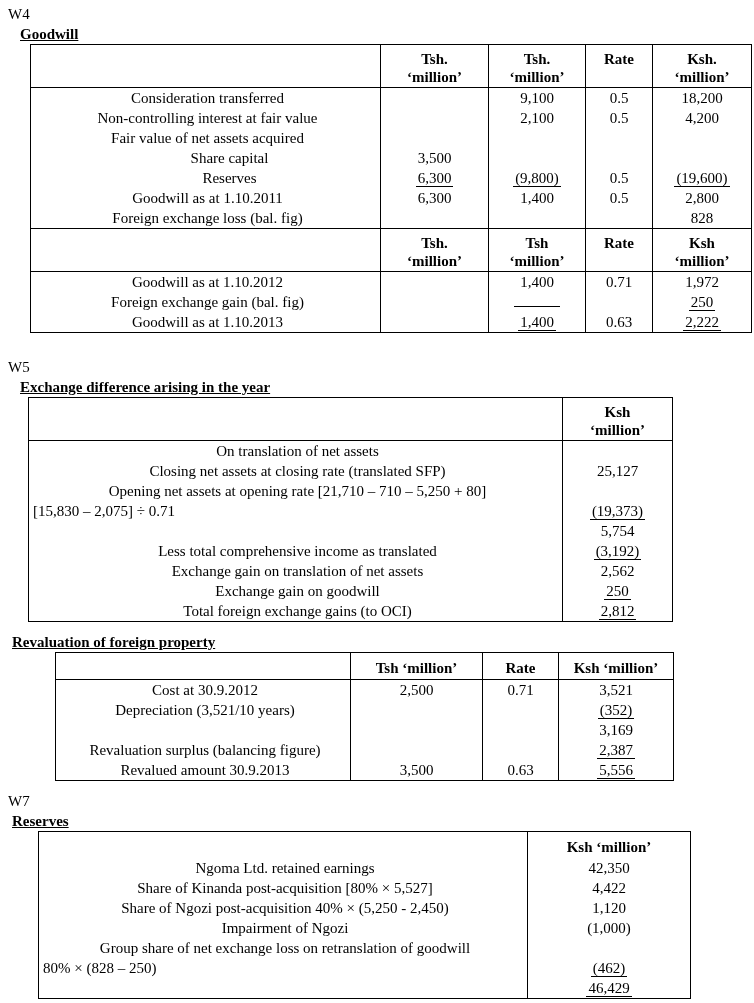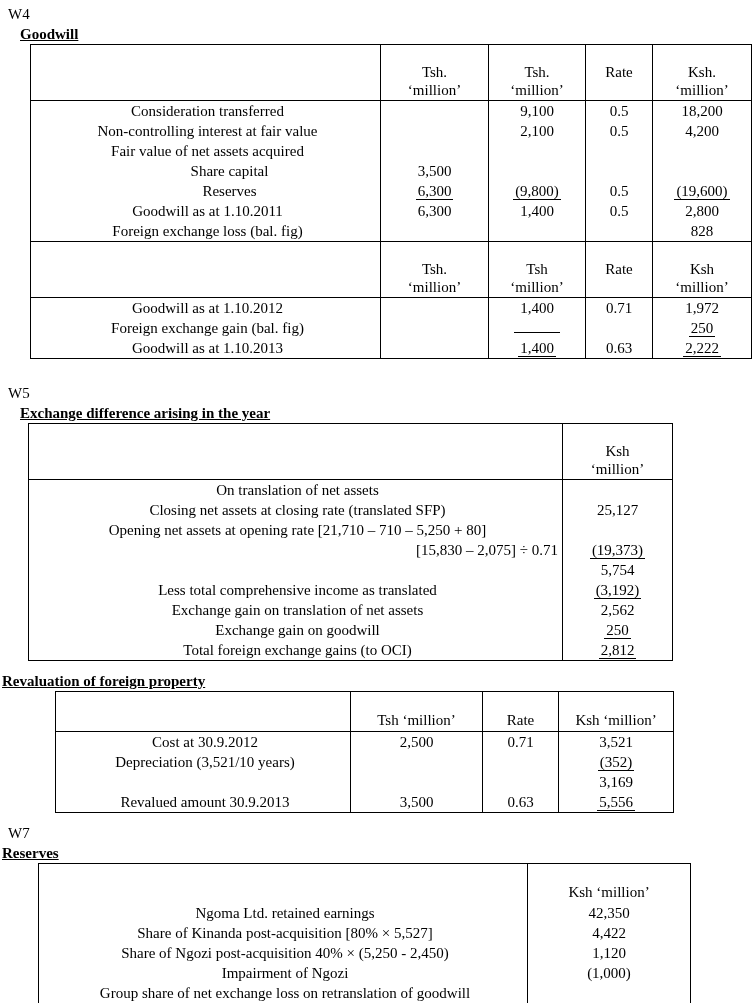--- a/index.html
+++ b/index.html
@@ -3,36 +3,36 @@
 <meta charset="utf-8">
 <style>
   *{box-sizing:border-box;margin:0;padding:0}
   html,body{background:#fff}
   body{
     width:754px;height:1003px;overflow:hidden;position:relative;
     color:#000;font-family:"Liberation Serif","DejaVu Serif",serif;
     font-size:15px;padding-top:4px;
   }
   .wid{font-weight:400;margin-left:8px;line-height:20px}
-  .htitle{font-weight:700;text-decoration:underline;line-height:20px;width:max-content;margin-left:2px}
+  .htitle{font-weight:700;text-decoration:underline;line-height:20px;width:max-content;margin-left:12px}
   .htitle.indent{margin-left:20px}
   .mt-w5{margin-top:24px}
   .mt-w6{margin-top:10px}
   .mt-w7{margin-top:10px}
 
   table.tbl{border-collapse:collapse;table-layout:fixed;border:1.5px solid #000}
   .tbl td{vertical-align:bottom;line-height:20px;padding:0 4px;white-space:nowrap;overflow:hidden}
   .tbl td+td{border-left:1px solid #000}
   tr.bb>td{border-bottom:1px solid #000}
-  tr.hdr>td{font-weight:400;vertical-align:top;padding-top:18px;padding-bottom:1px}
+  tr.hdr>td{font-weight:700;vertical-align:top;padding-top:5px;padding-bottom:1px}
   .hl{display:block;text-align:center;line-height:18px}
   td.lab{text-align:center;padding-left:8px}
   td.num{text-align:center}
   td.ind1{padding-left:52px}
-  td.ctr{text-align:right}
+  td.ctr{text-align:left}
   .u{border-bottom:1px solid #000;padding:0 2px}
   .uu{border-bottom:3px double #000;padding:0 2px}
   .rule{display:inline-block;width:46px;height:14px;border-bottom:1px solid #000}
 
   .t-w4{margin-left:30px;width:721px}
   .t-w5{margin-left:28px;width:644px}
   .t-w6{margin-left:55px;width:618px}
   .t-w7{margin-left:38px;width:652px}
 </style>
 </head>
@@ -247,20 +247,26 @@
         <td class="num"></td>
         <td class="num"><span class="u">(352)</span></td>
       </tr>
       <tr>
         <td class="lab"></td>
         <td class="num"></td>
         <td class="num"></td>
         <td class="num">3,169</td>
       </tr>
       <tr>
+        <td class="lab">Revaluation surplus (balancing figure)</td>
+        <td class="num"></td>
+        <td class="num"></td>
+        <td class="num"><span class="u">2,387</span></td>
+      </tr>
+      <tr>
         <td class="lab">Revalued amount 30.9.2013</td>
         <td class="num">3,500</td>
         <td class="num">0.63</td>
         <td class="num"><span class="uu">5,556</span></td>
       </tr>
     </tbody>
   </table>
 </div>
 
 <div class="mt-w7">

